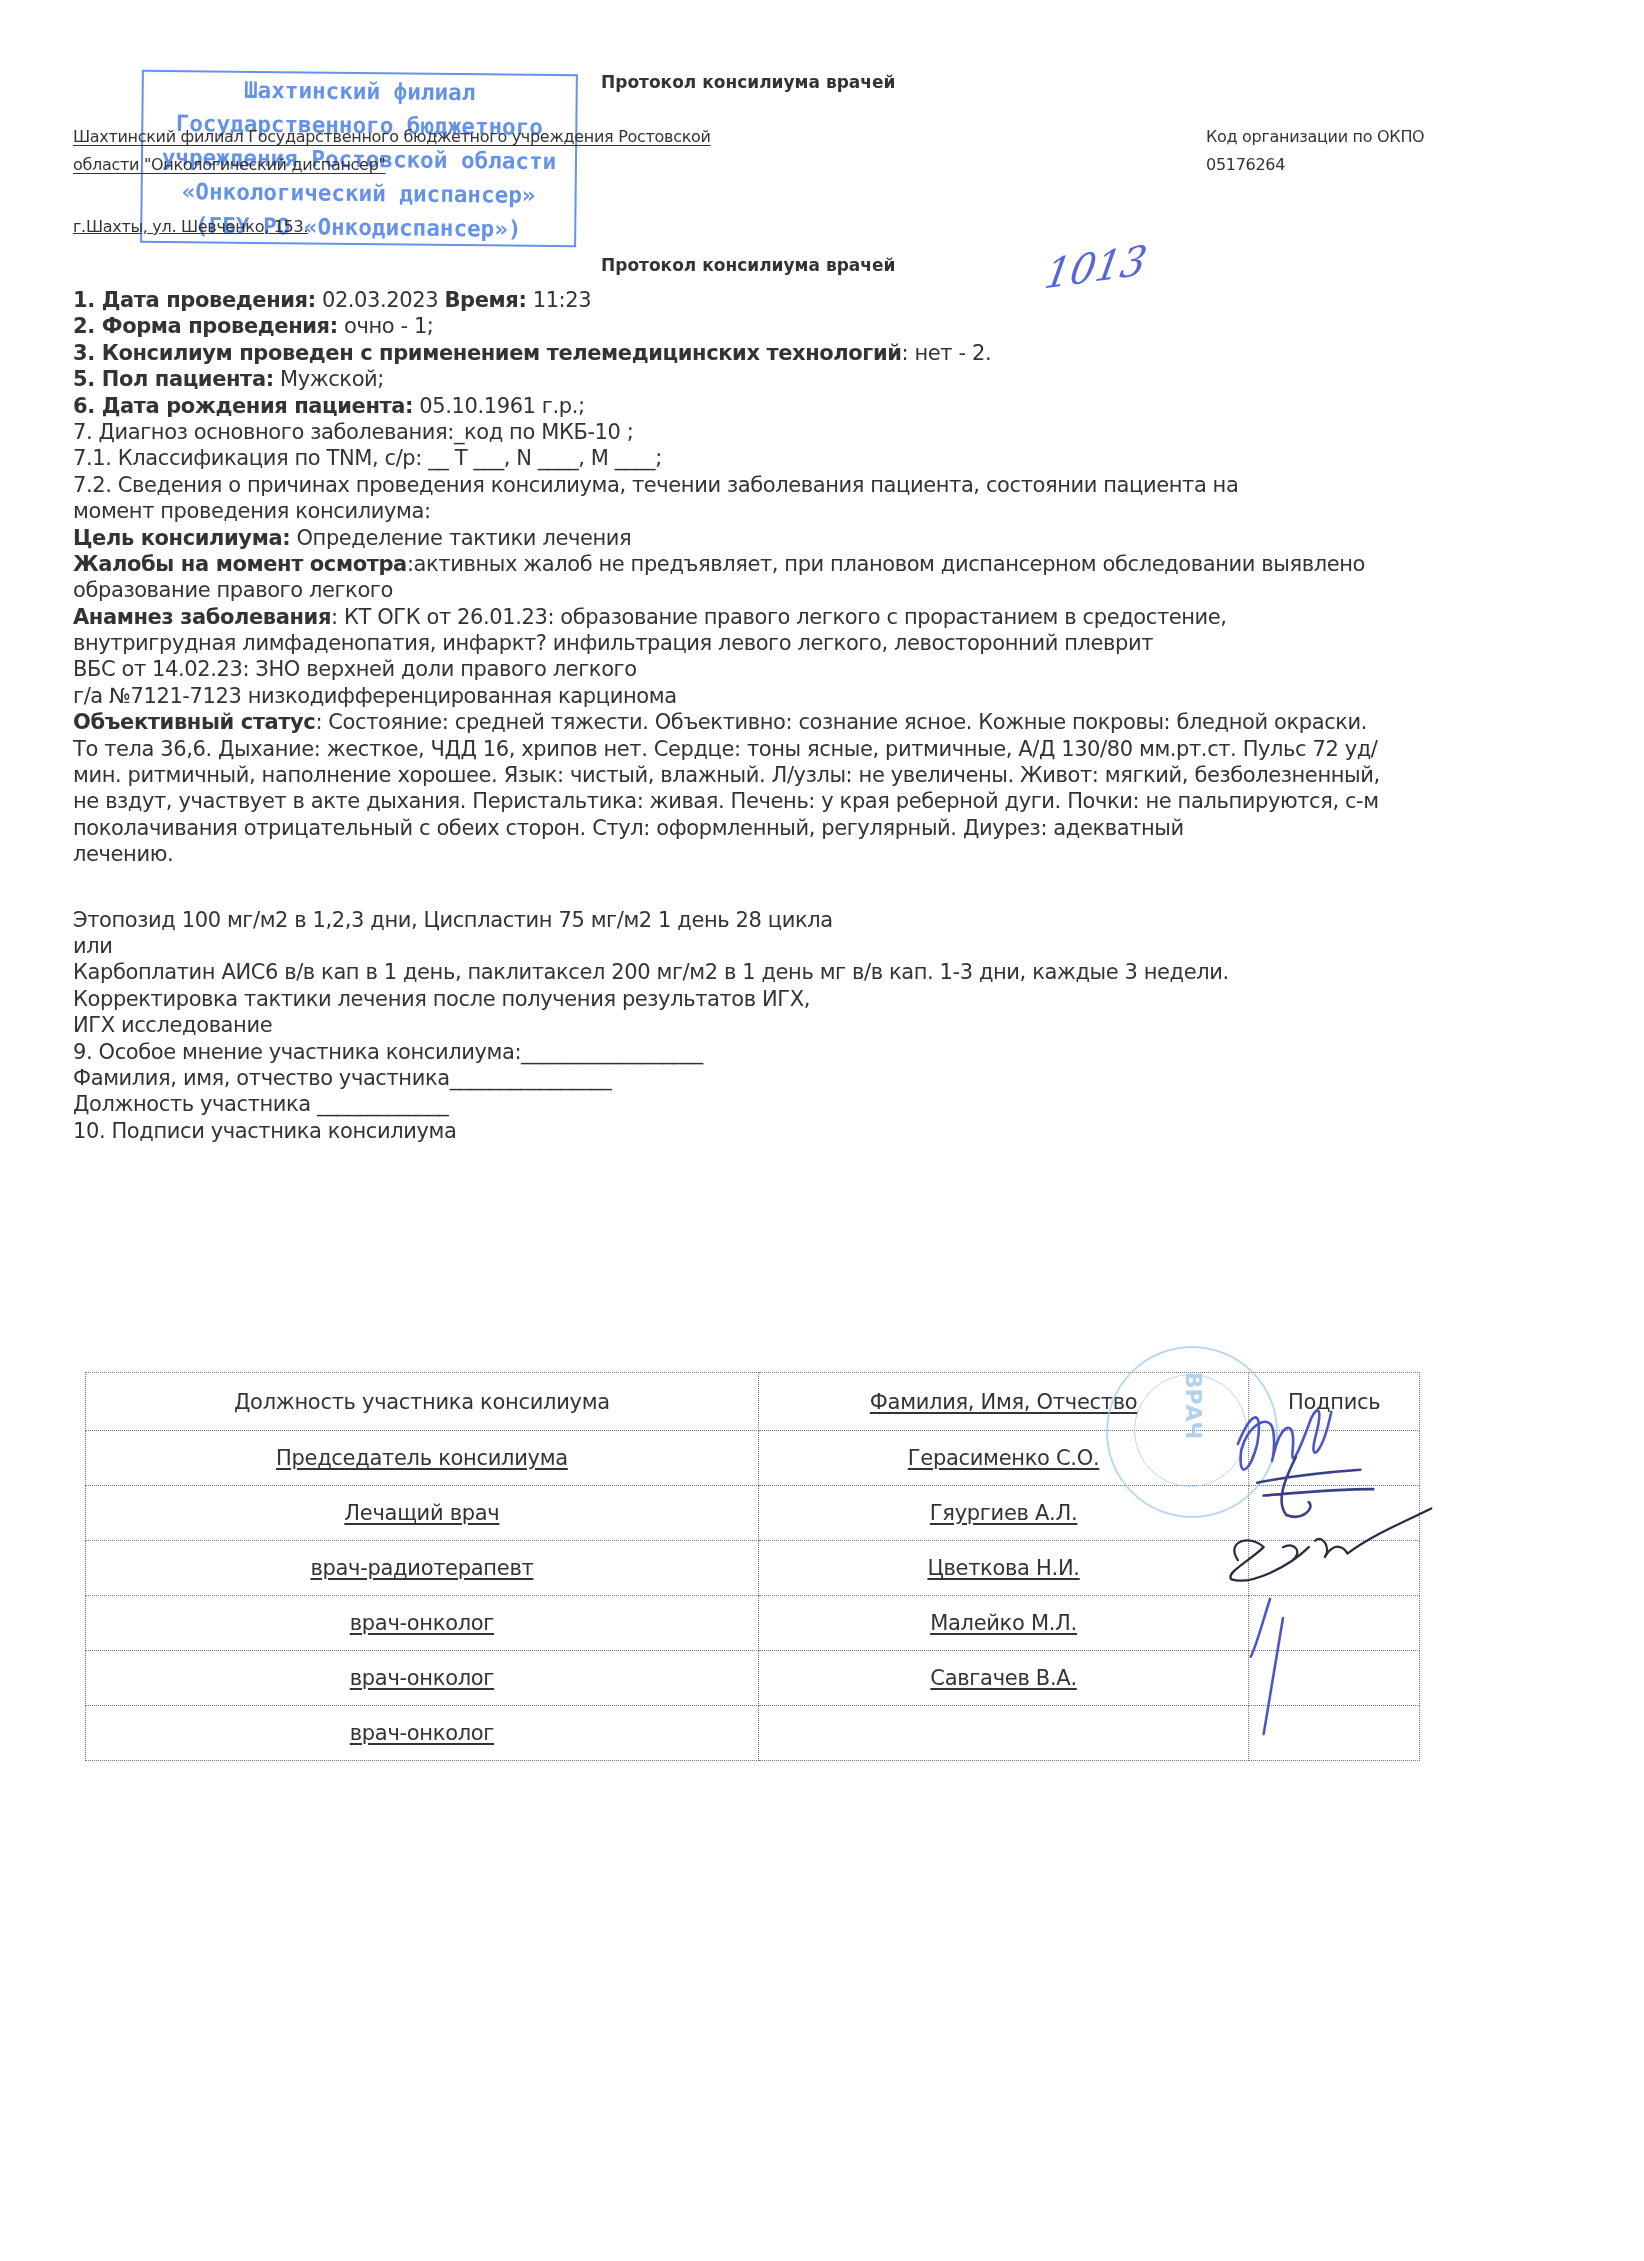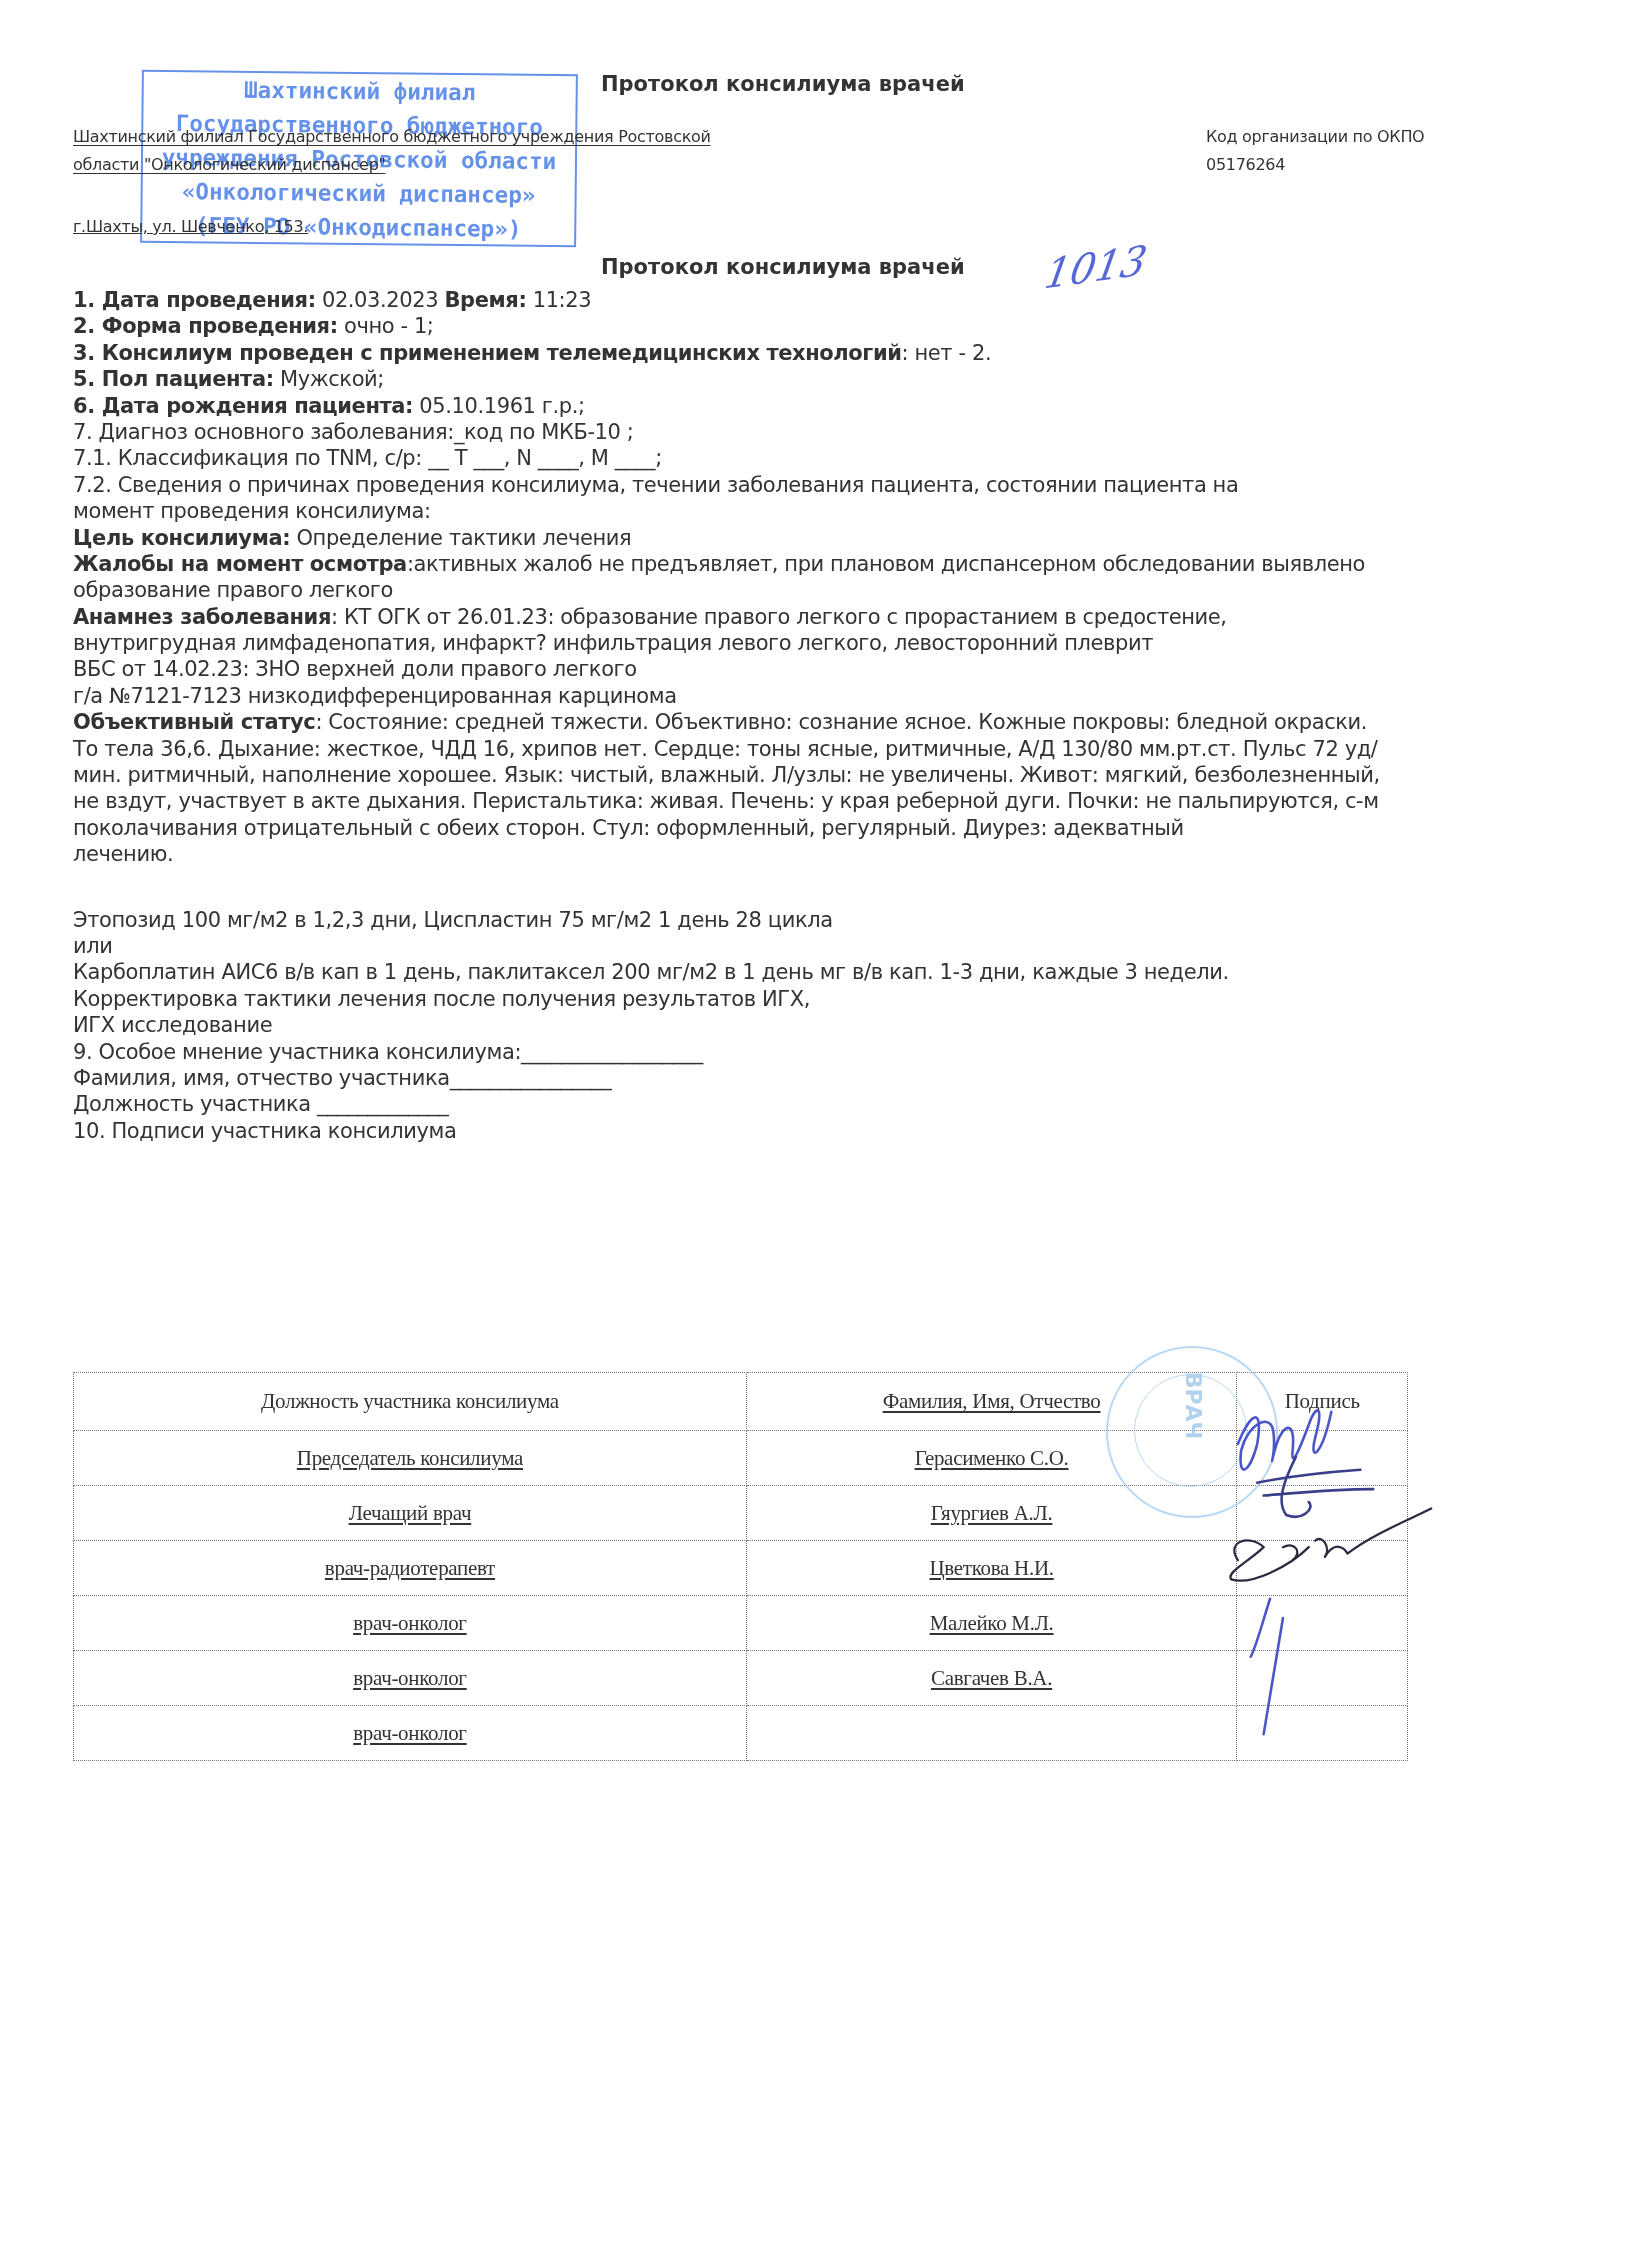--- a/index.html
+++ b/index.html
@@ -2,37 +2,37 @@
 <html style="font-size:10.3px"><head>
 <meta charset="utf-8">
 <style>
   html, body { margin:0; padding:0; background:#ffffff; }
   body { width:1644px; height:2261px; position:relative; overflow:hidden;
          font-family:"DejaVu Sans", sans-serif; color:#333; }
   .abs { position:absolute; }
   .t { font-size:16px; line-height:26.4px; white-space:nowrap; letter-spacing:-0.3px; }
   .b { font-weight:normal; }
   .u { text-decoration:underline; text-underline-offset:3.2px; }
-  .title { font-size:21px; font-weight:bold; }
+  .title { font-size:17px; font-weight:bold; }
   .body-block { left:73px; width:1451px; }
   .line { display:block; height:26.4px; white-space:nowrap; font-size:21px; letter-spacing:-0.4px; }
   .gap { height:39px; }
 
   
   .stamp-rect { left:141px; top:72px; width:432px; height:169px; border:2.6px solid #4a7ee6;
                 color:#4a7ee6; font-family:"DejaVu Sans Mono", monospace; font-weight:bold;
                 font-size:22.6px; line-height:34px; text-align:center; opacity:0.85;
                 transform:rotate(0.6deg); }
   .stamp-rect div { white-space:nowrap; }
 
   .handnum { left:1045px; top:244px; color:#5566d8; font-family:"DejaVu Serif", serif;
              font-style:italic; font-size:40px; transform:rotate(-8deg) skewX(-18deg); }
 
   
-  table.sig { position:absolute; left:73px; top:1372px; width:1335px; border-collapse:collapse;font-family:Liberation Serif, serif; }
+  table.sig { position:absolute; left:85px; top:1372px; width:1335px; border-collapse:collapse; }
   table.sig td { border:1.3px dotted #777; height:54px; text-align:center; vertical-align:middle;
                  font-size:21px; letter-spacing:-0.3px; color:#333; padding:0; }
   table.sig td.c1 { width:674px; }
   table.sig td.c2 { width:491px; }
   table.sig td.c3 { width:170px; }
   table.sig tr.hdr td { height:57px; }
 
   .stamp-round { left:1106px; top:1346px; width:168px; height:168px; border-radius:50%;
                  border:2.6px solid #9cc8ee; opacity:0.7; }
   .stamp-round .inner { position:absolute; left:26px; top:26px; width:111px; height:111px;

